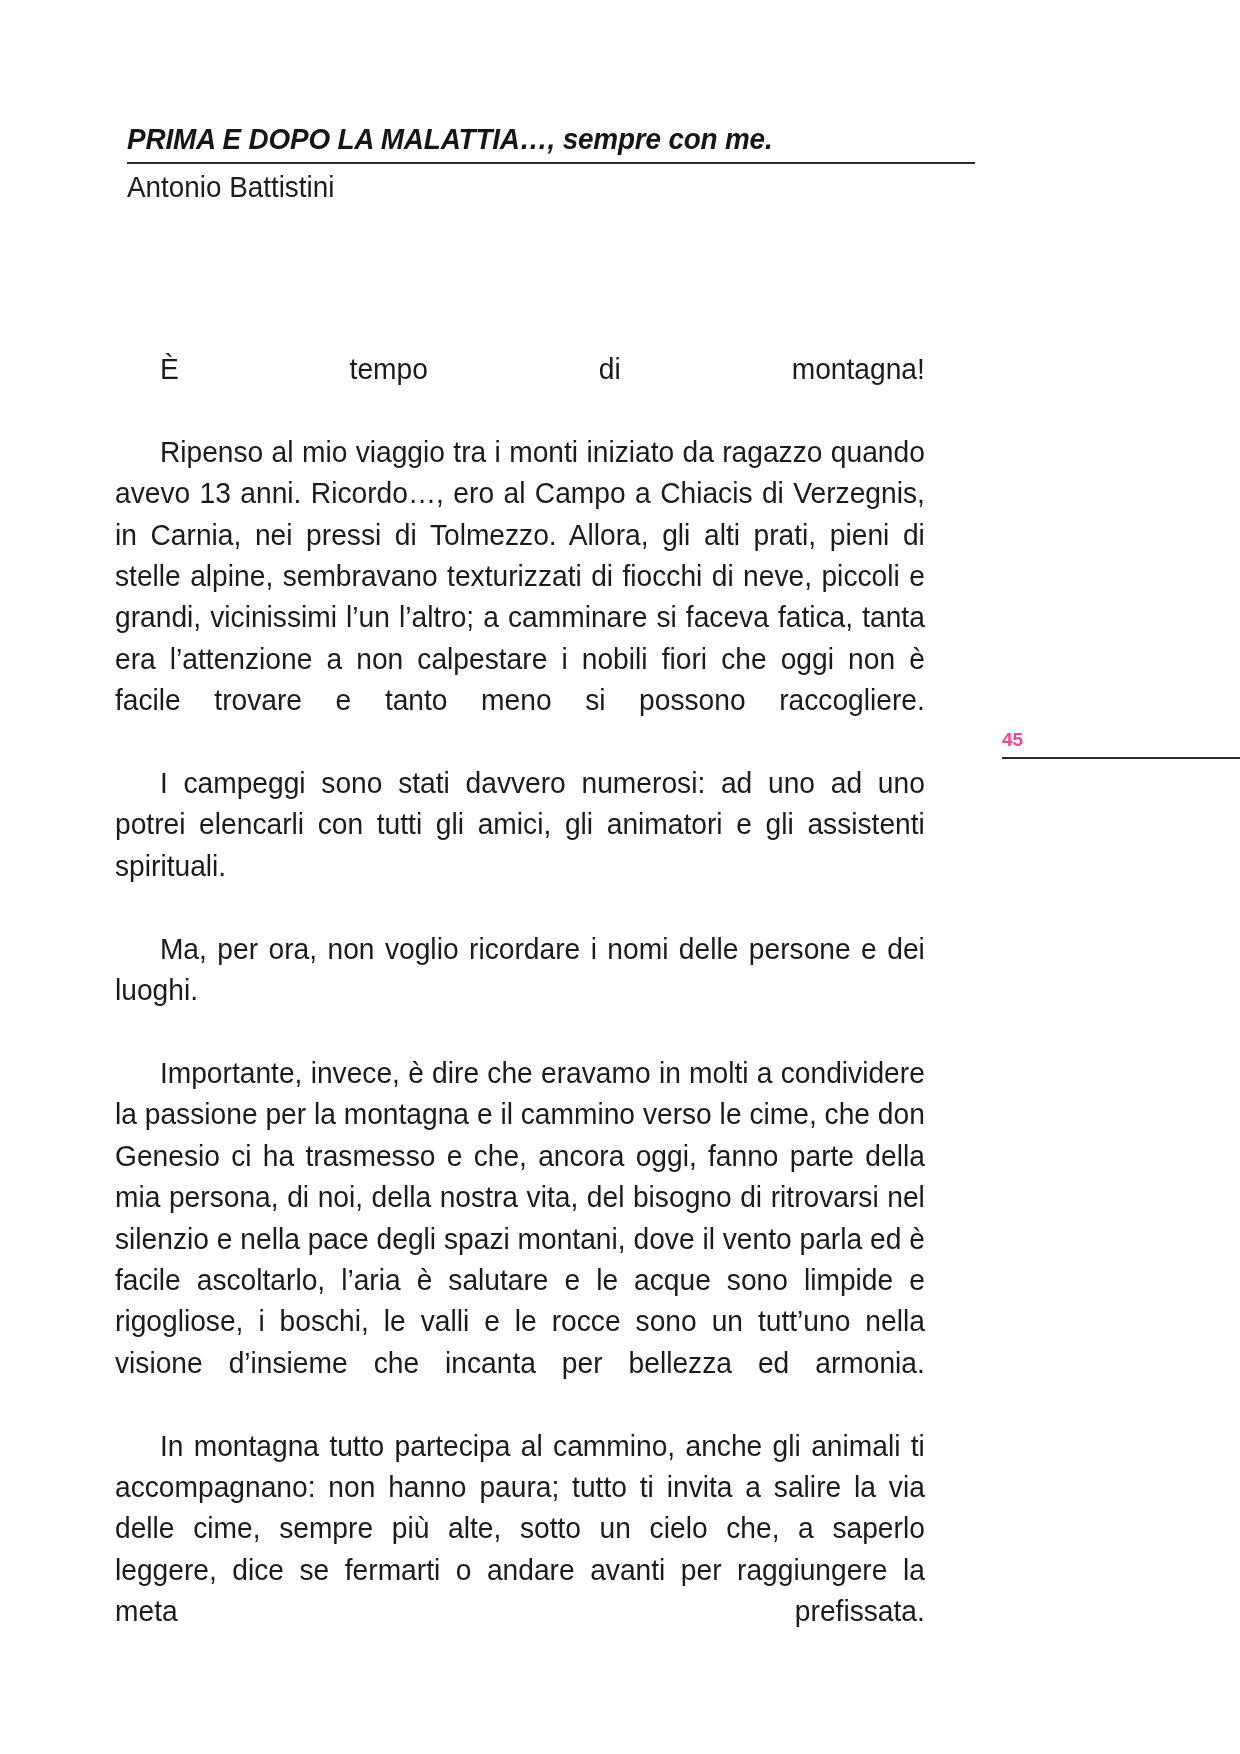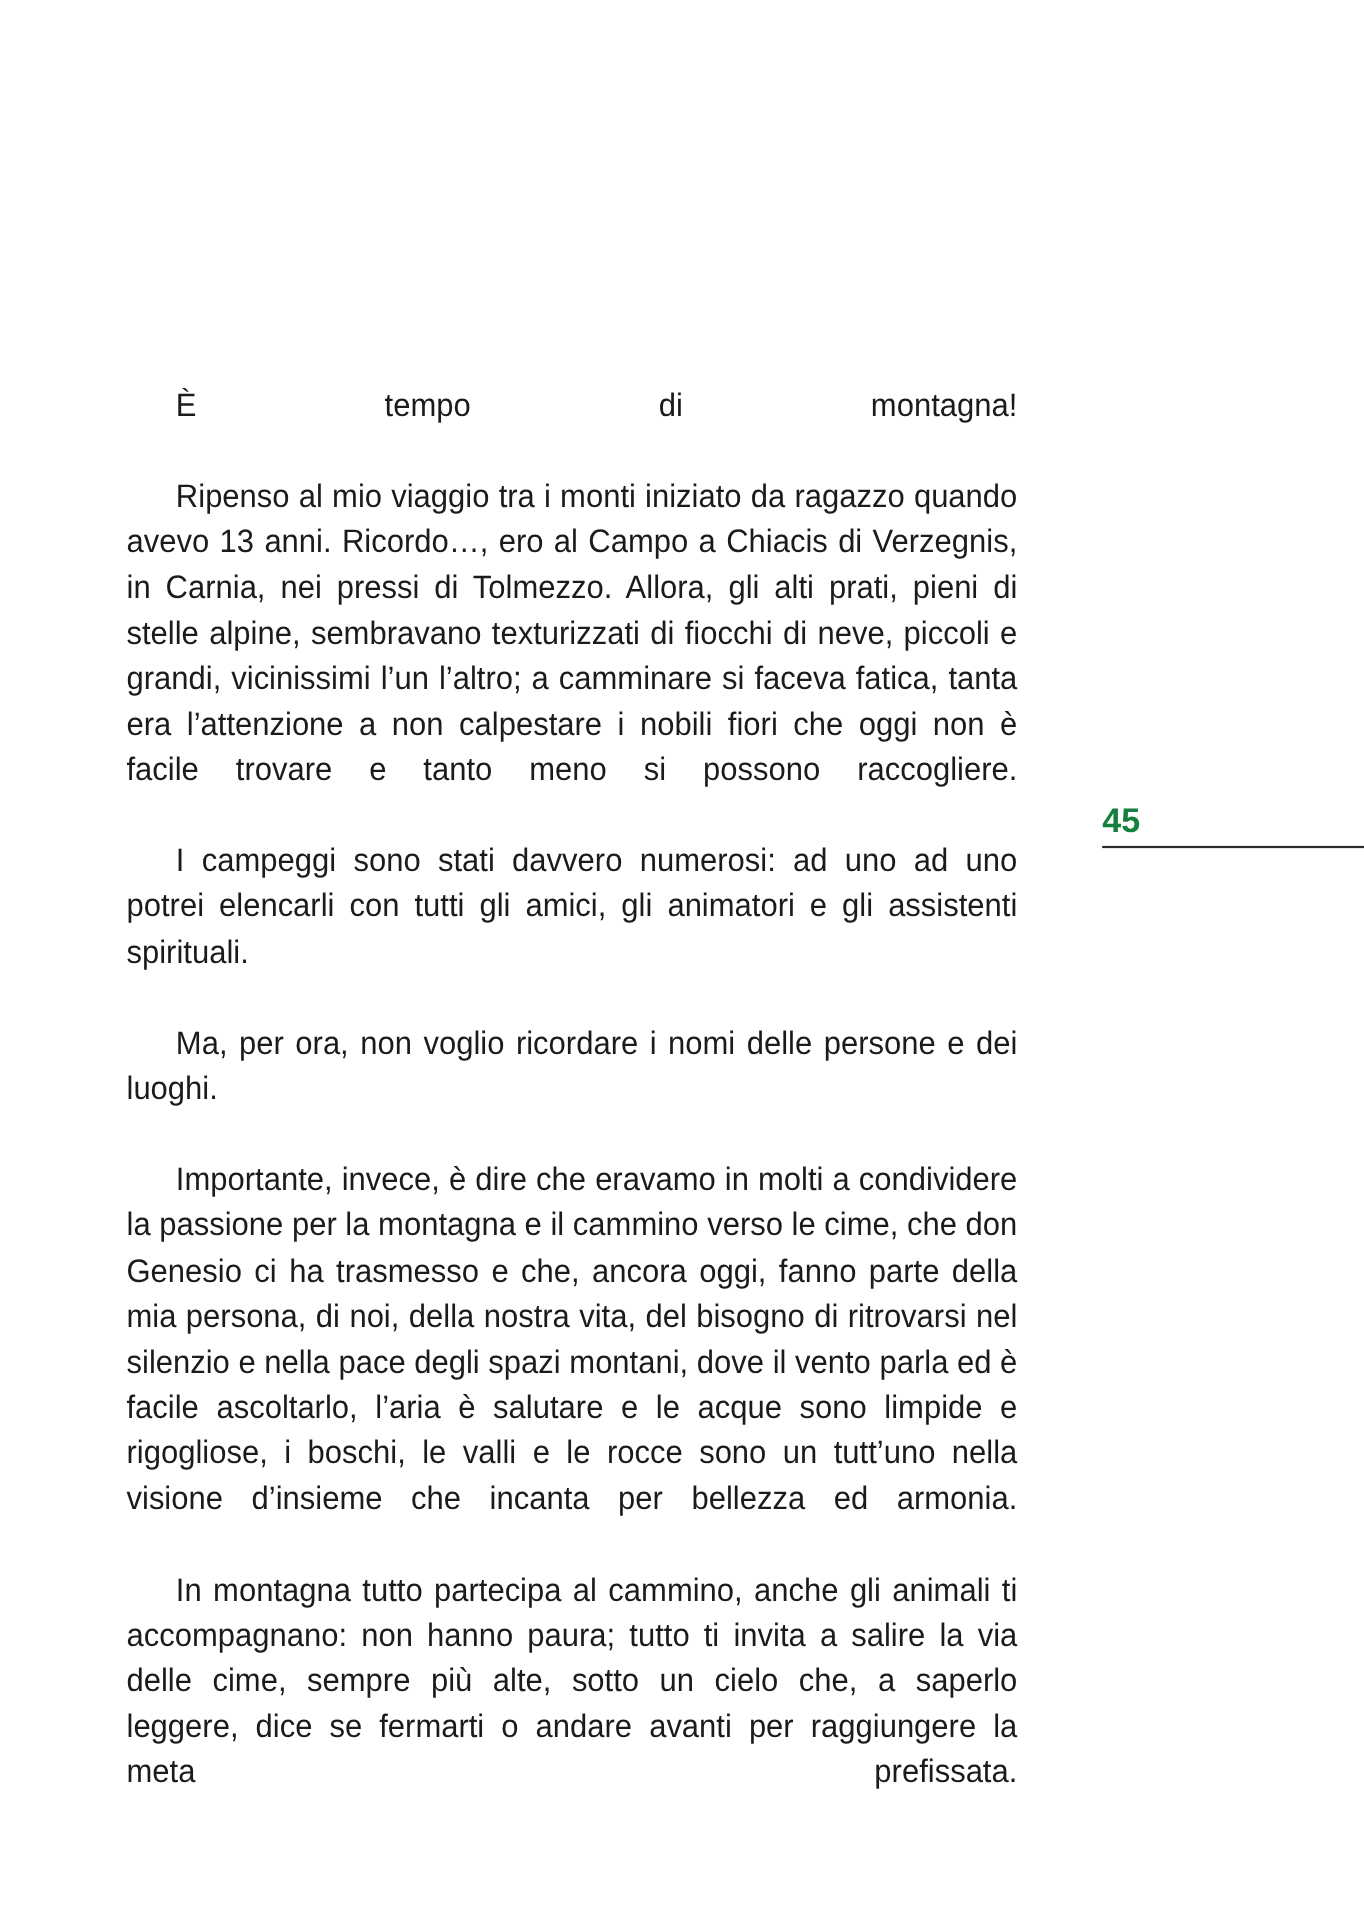--- a/index.html
+++ b/index.html
@@ -79,37 +79,42 @@
   }
 
   
   .folio {
     position: absolute;
     left: 1002px;
     top: 730px;
     width: 238px;
   }
   .folio-num {
-    font-size: 31px;
+    font-size: 19px;
     font-weight: bold;
-    color: #15803d;
+    color: #ec4899;
     line-height: 1;
     padding-left: 0px;
   }
   .folio-rule {
     margin-top: 8px;
     border-bottom: 2px solid #2b2b2b;
     width: 238px;
   }
 </style>
 </head>
 <body>
 
 <div class="page">
 
+  <div class="header">
+    <div class="article-title">PRIMA E DOPO LA MALATTIA…, sempre con me.</div>
+    <div class="title-rule"></div>
+    <div class="author">Antonio Battistini</div>
+  </div>
 
   <div class="body-col">
     <p class="para">È tempo di montagna!</p>
     <p class="para">Ripenso al mio viaggio tra i monti iniziato da ragazzo quando avevo 13 anni. Ricordo…, ero al Campo a Chiacis di Verzegnis, in Carnia, nei pressi di Tolmezzo. Allora, gli alti prati, pieni di stelle alpine, sembravano texturizzati di fiocchi di neve, piccoli e grandi, vicinissimi l’un l’altro; a camminare si faceva fatica, tanta era l’attenzione a non calpestare i nobili fiori che oggi non è facile trovare e tanto meno si possono raccogliere.</p>
     <p class="para">I campeggi sono stati davvero numerosi: ad uno ad uno potrei elencarli con tutti gli amici, gli animatori e gli assistenti spirituali.</p>
     <p class="para">Ma, per ora, non voglio ricordare i nomi delle persone e dei luoghi.</p>
     <p class="para">Importante, invece,  è dire che eravamo in molti a condividere la passione per la montagna e il cammino verso le cime, che don Genesio ci ha trasmesso e che, ancora oggi, fanno parte della mia persona, di noi, della nostra vita, del bisogno di ritrovarsi nel silenzio e nella pace degli spazi montani, dove il vento parla ed è facile ascoltarlo, l’aria è salutare e le acque sono limpide e rigogliose, i boschi, le valli e le rocce sono un tutt’uno nella visione d’insieme che incanta  per bellezza ed armonia.</p>
     <p class="para">In montagna tutto partecipa al cammino, anche gli animali ti accompagnano: non hanno paura; tutto ti invita a salire la via delle cime, sempre più alte, sotto un cielo che, a saperlo leggere, dice se fermarti o andare avanti per raggiungere la meta prefissata.</p>
   </div>
 

